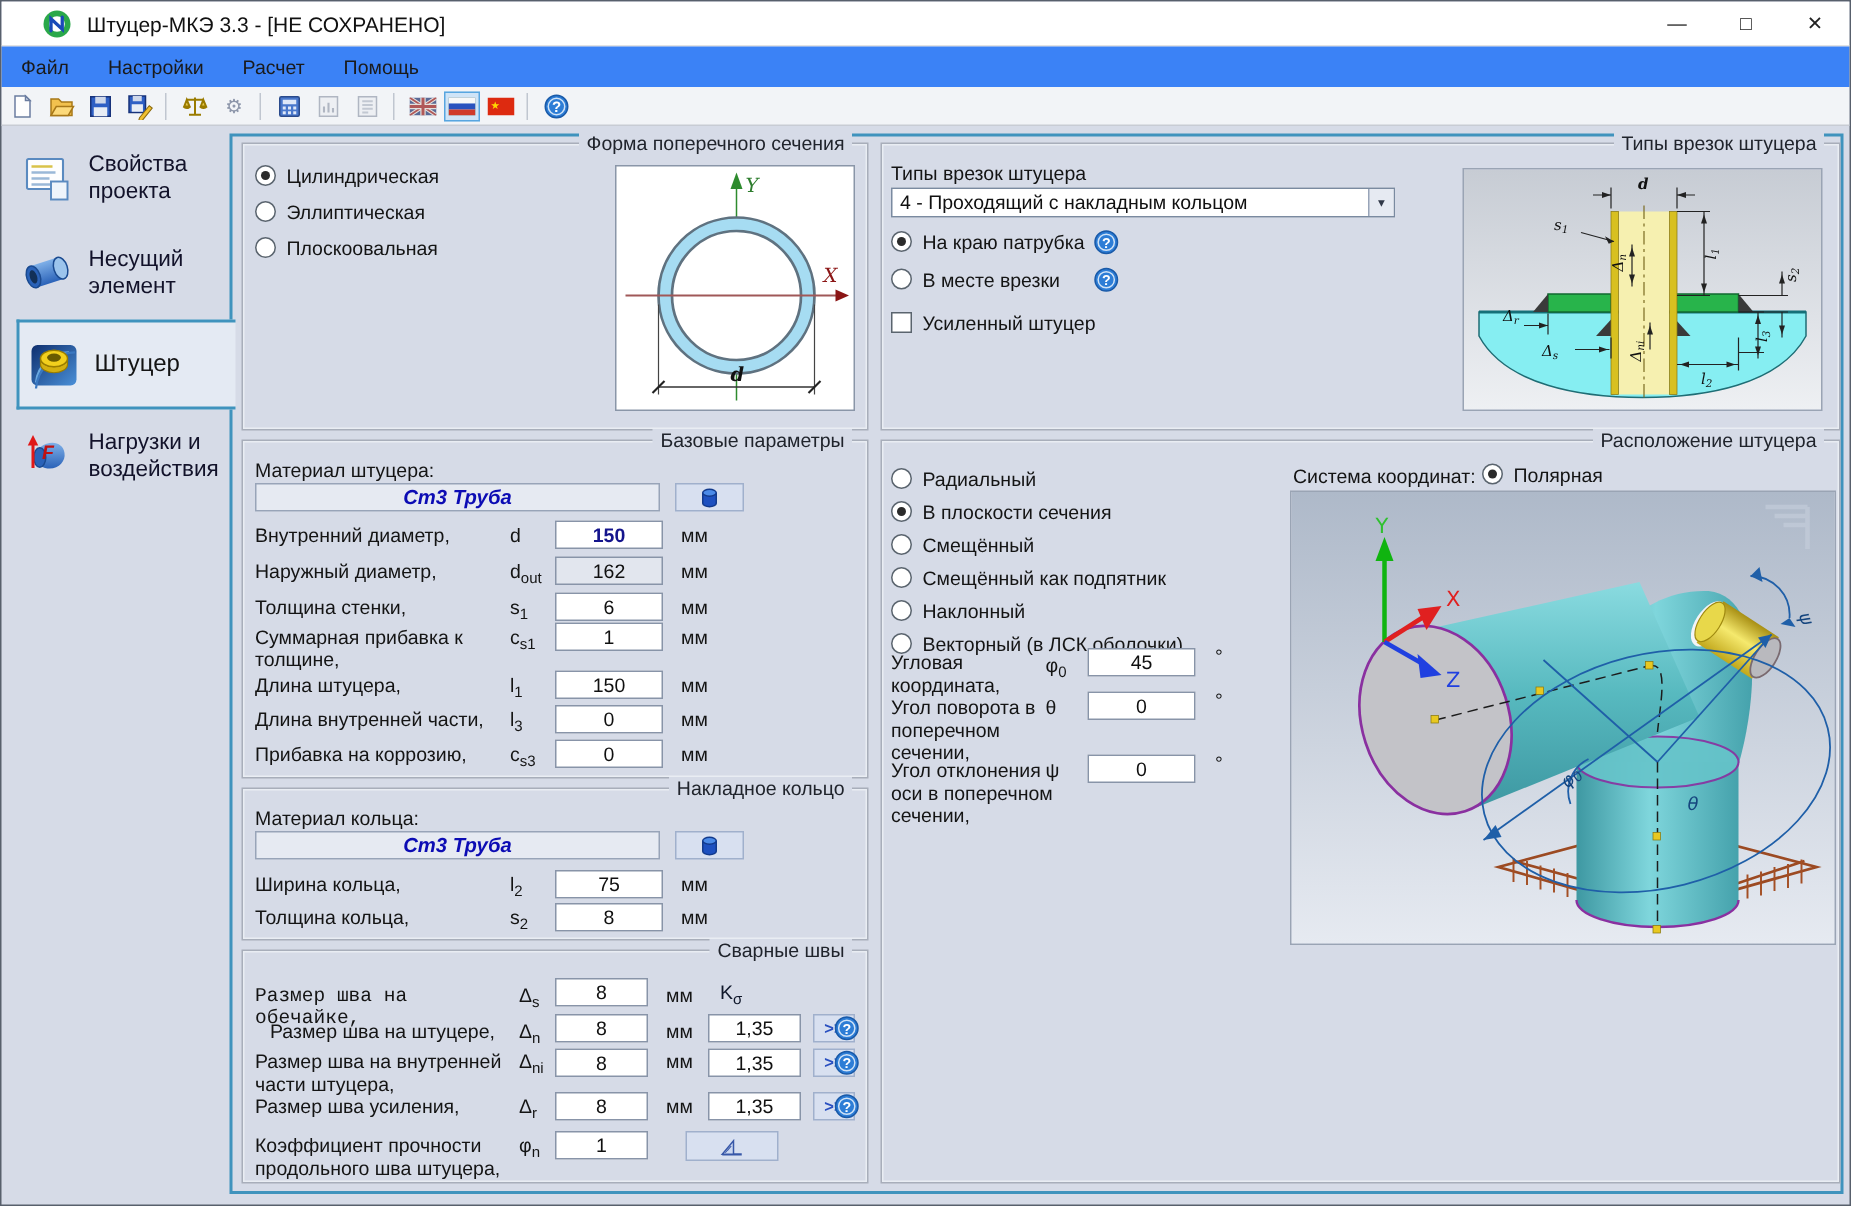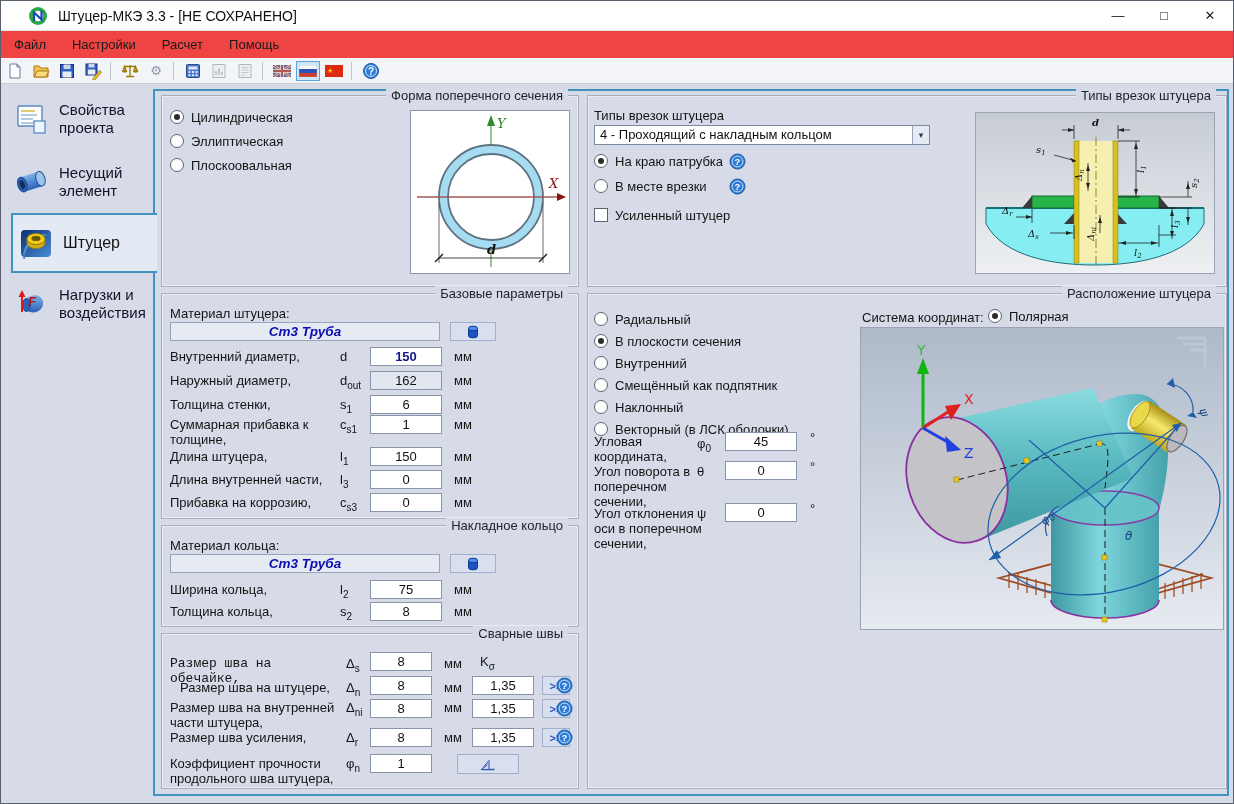--- a/index.html
+++ b/index.html
@@ -9,21 +9,21 @@
     border:1px solid #58606c;overflow:hidden;}
   
   .titlebar{position:absolute;left:0;top:0;width:100%;height:30px;background:#ffffff;
     display:flex;align-items:center;border-bottom:1px solid #e2e2e2;}
   .appicon{margin-left:27px;width:20px;height:20px;display:inline-flex;}
   .title{margin-left:10px;font-size:14px;color:#111;}
   .wctrls{margin-left:auto;display:flex;height:100%;}
   .wbtn{width:46px;height:100%;display:flex;align-items:center;justify-content:center;
     font-size:13px;color:#222;}
   
-  .menubar{position:absolute;left:0;top:30px;width:100%;height:27px;background:#ef4444;
+  .menubar{position:absolute;left:0;top:30px;width:100%;height:27px;background:#3b82f6;
     display:flex;align-items:center;font-size:13px;}
   .menuitem{padding:0 13px;height:100%;display:flex;align-items:center;color:#1a1a1a;}
   
   .toolbar{position:absolute;left:0;top:57px;width:100%;height:26px;background:#f2f4f7;
     display:flex;align-items:center;border-bottom:1px solid #c8ccd4;}
   .tbtn{width:24px;height:22px;display:flex;align-items:center;justify-content:center;margin-left:2px;}
   .tsep{width:1px;height:18px;background:#c0c6d0;margin:0 5px;}
   .lang{width:24px;height:20px;display:flex;align-items:center;justify-content:center;margin-left:2px;border:1px solid transparent;}
   .lang.sel{background:#cfe4f7;border:1px solid #58a6e0;}
   
@@ -560,21 +560,21 @@
           <span>Радиальный</span>
       </div>
       <div class="ritem" style="left:6px;top:40px;">
         <span class="rb sel">
             <span class="dot"></span>
           </span>
           <span>В плоскости сечения</span>
       </div>
       <div class="ritem" style="left:6px;top:62px;">
         <span class="rb"></span>
-          <span>Внутренний</span>
+          <span>Смещённый</span>
       </div>
       <div class="ritem" style="left:6px;top:84px;">
         <span class="rb"></span>
           <span>Смещённый как подпятник</span>
       </div>
       <div class="ritem" style="left:6px;top:106px;">
         <span class="rb"></span>
           <span>Наклонный</span>
       </div>
       <div class="ritem" style="left:6px;top:128px;">

